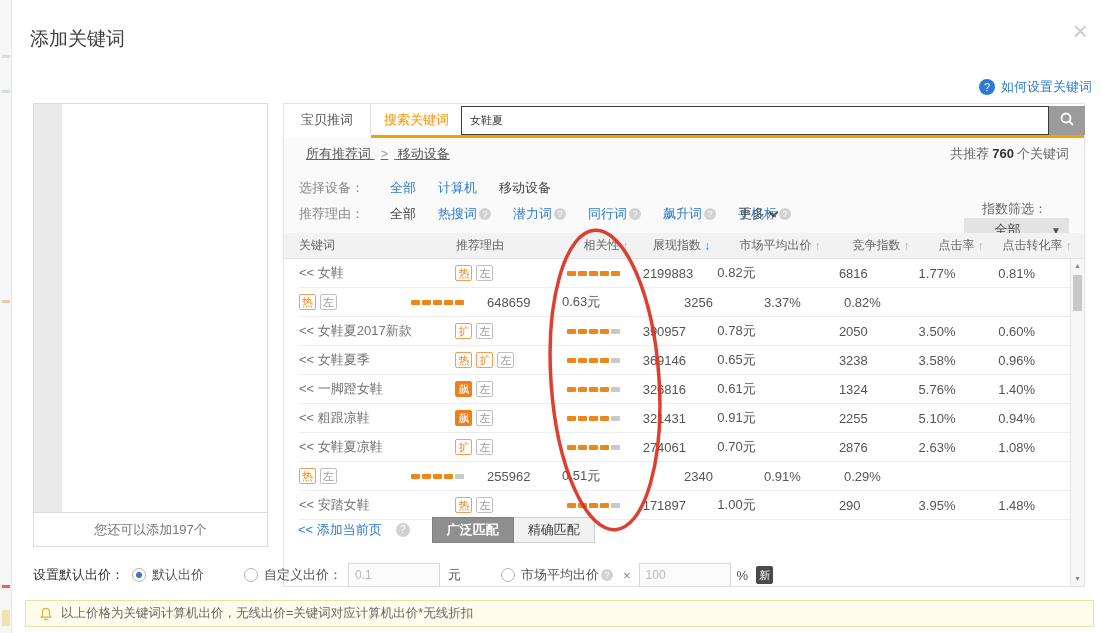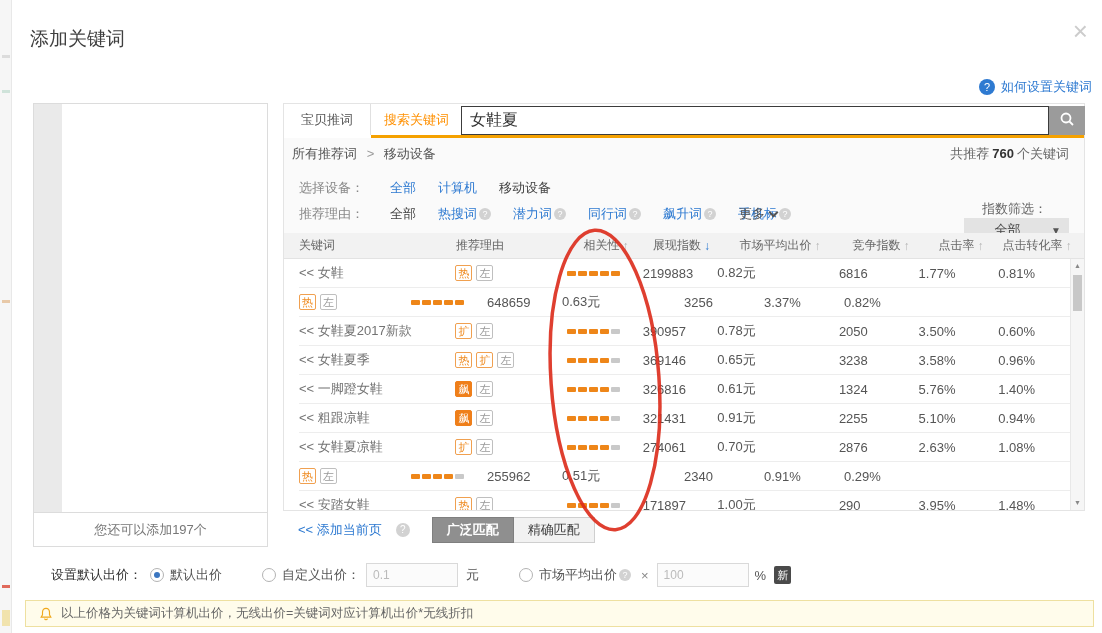--- a/index.html
+++ b/index.html
@@ -24,36 +24,36 @@
   .help a { color:#2e7ad1; font-size:13px; text-decoration:none; }
 
   
   .left-panel { position:absolute; left:33px; top:103px; width:235px; height:444px;
     border:1px solid #dcdcdc; background:#fff; z-index:2; }
   .lp-strip { position:absolute; left:0; top:0; width:28px; bottom:34px; background:#eaeaea; }
   .lp-footer { position:absolute; left:0; right:0; bottom:0; height:34px; border-top:1px solid #dcdcdc;
     text-align:center; line-height:34px; color:#777; font-size:13px; background:#fff; }
 
   
-  .right-panel { position:absolute; left:283px; top:103px; width:802px; height:408px;
+  .right-panel { position:absolute; left:283px; top:103px; width:802px; height:484px;
     border:1px solid #e4e4e4; background:#fff; z-index:2; }
   .tab { position:absolute; top:0; height:31px; line-height:31px; text-align:center;
     font-size:13px; cursor:pointer; }
   .tab1 { left:0; width:87px; color:#555; border-right:1px solid #e0e0e0; }
   .tab2 { left:88px; width:89px; color:#ff9000; }
   .tab-underline { position:absolute; left:87px; right:0; top:31px; height:3px; background:#f5a100; }
   .search-input { position:absolute; left:177px; top:2px; width:588px; height:29px;
-    border:1px solid #3c3c3c; font-size:16px; padding-left:8px; color:#333; outline:none;
+    border:1px solid #3c3c3c; font-size:11px; padding-left:8px; color:#333; outline:none;
     font-family:inherit; }
   .search-btn { position:absolute; left:765px; top:2px; width:36px; height:29px; background:#9b9b9b;
     border:none; cursor:pointer; display:flex; align-items:center; justify-content:center; }
 
   .filters { position:absolute; left:0; right:0; top:34px; height:95px; background:#fafafa;
     font-size:13px; }
-  .f-row1 { position:absolute; left:8px; top:7px; color:#666; }
+  .f-row1 { position:absolute; left:22px; top:7px; color:#666;text-decoration:underline; }
   .f-row1 .lnk { color:#555; }
   .f-sep { color:#999; margin:0 6px; }
   .f-total { position:absolute; right:15px; top:7px; color:#666; }
   .f-total b { color:#333; margin:0 3px; }
   .f-row2 { position:absolute; left:15px; top:41px; color:#888; }
   .f-row3 { position:absolute; left:15px; top:67px; color:#888; }
   .f-opt { margin-right:22px; cursor:pointer; }
   .f-opt.lnk { color:#2e7ad1; }
   .f-opt.cur { color:#444; }
   .qmark { display:inline-block; width:12px; height:12px; border-radius:50%; background:#d2d2d2;
@@ -104,21 +104,21 @@
   .table-footer { position:absolute; left:283px; top:511px; width:802px; height:37px; z-index:2;
     display:flex; align-items:center; font-size:13px; }
   .add-page { color:#2e7ad1; text-decoration:none; margin-left:15px; cursor:pointer; }
   .tf-q { margin-left:14px; width:14px; height:14px; line-height:14px; font-size:10px; }
   .match-btn { height:26px; padding:0 14px; font-size:13px; cursor:pointer; font-family:inherit; }
   .match-broad { margin-left:22px; background:#8f8f8f; color:#fff; border:1px solid #7f7f7f; font-weight:bold; }
   .match-exact { background:#f2f2f2; color:#404040; border:1px solid #cfcfcf; border-left:none; }
 
   
   .bid-row { position:absolute; left:33px; top:560px; height:30px; display:flex; align-items:center;
-    font-size:13px; color:#555; z-index:2;margin-left:18px; }
+    font-size:13px; color:#555; z-index:2; }
   .bid-label { color:#333; }
   .radio { display:inline-block; width:14px; height:14px; border:1px solid #b3b3b3; border-radius:50%;
     background:#fff; position:relative; cursor:pointer; vertical-align:-2px; }
   .radio.sel::after { content:""; position:absolute; left:3px; top:3px; width:6px; height:6px;
     border-radius:50%; background:#3b76c0; }
   .bid-input { width:92px; height:24px; border:1px solid #d9d9d9; background:#fbfbfb; color:#bbb;
     font-size:12px; padding-left:6px; font-family:inherit; }
   .new-badge { display:inline-block; background:#4a4a4a; color:#fff; font-size:11px; line-height:16px;
     padding:1px 3px; border-radius:2px; }
   .mul { color:#888; }

